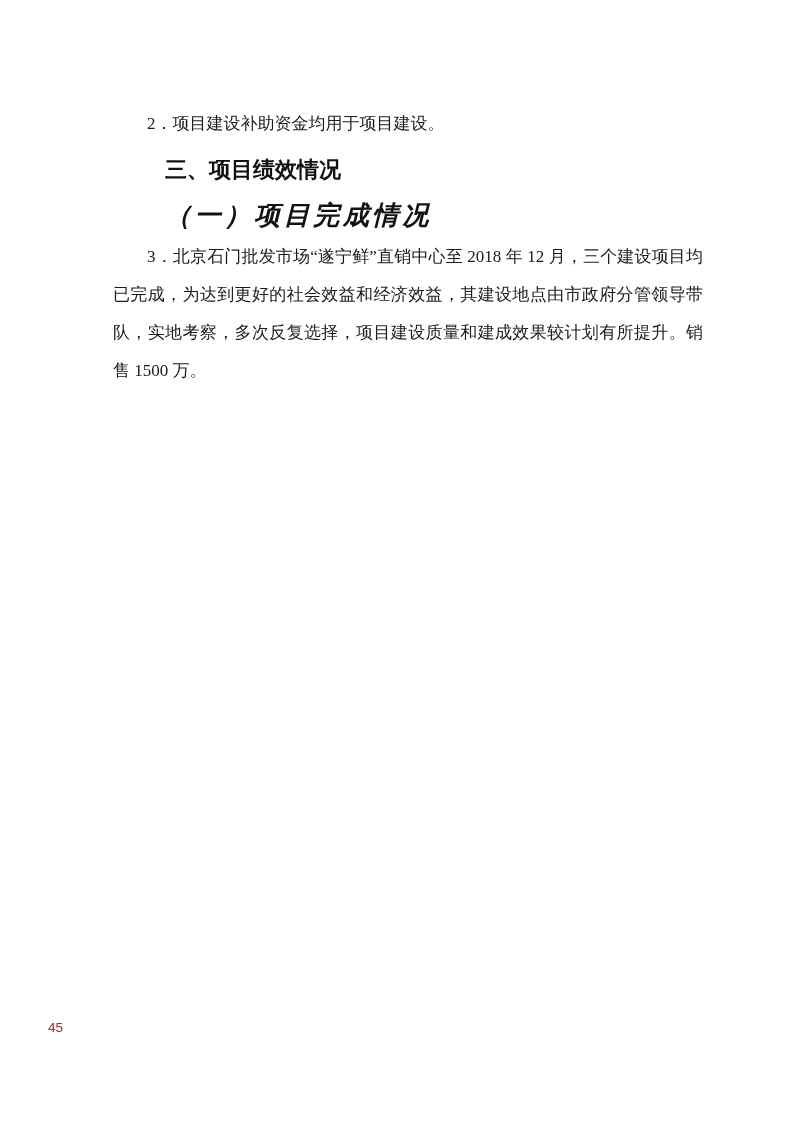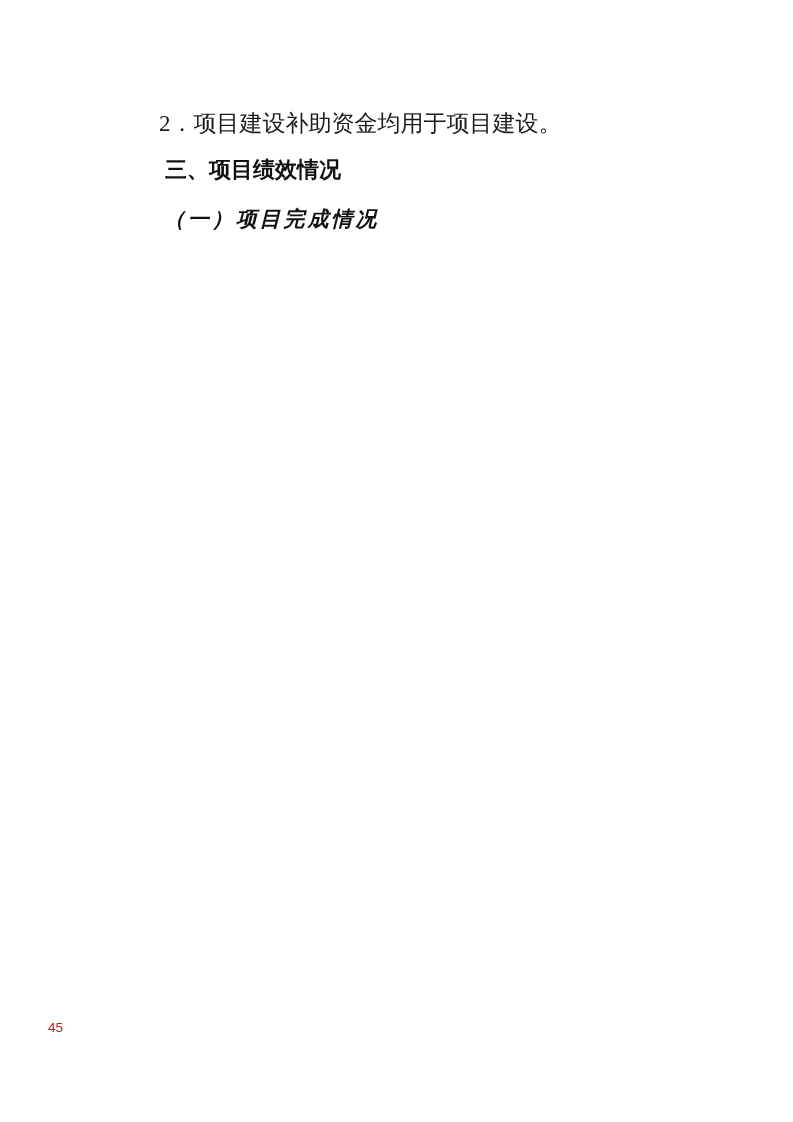--- a/index.html
+++ b/index.html
@@ -17,41 +17,41 @@
   }
   .content {
     position: absolute;
     left: 113px;
     top: 105px;
     width: 590px;
   }
   .para {
     margin: 0;
     font-family: "Liberation Serif", "DejaVu Serif", serif;
-    font-size: 23px;
+    font-size: 17px;
     line-height: 37.8px;
     text-align: justify;
     text-justify: inter-ideograph;
     text-indent: 2em;
     word-break: normal;
     color: #1b1b1b;
   }
   .h1 {
     margin: 8px;
     font-family: "Liberation Sans", "DejaVu Sans", sans-serif;
     font-size: 22px;
     font-weight: bold;
     line-height: 37.8px;
     text-indent: 2em;
     color: #111111;
   }
   .h2 {
-    margin: 12px;
+    margin: 4px;
     font-family: "Liberation Serif", "DejaVu Serif", serif;
-    font-size: 21px;
+    font-size: 26px;
     font-weight: bold;
     font-style: italic;
     letter-spacing: 0.14em;
     line-height: 37.8px;
     text-indent: 1.85em;
     color: #111111;
   }
   .page-number {
     position: absolute;
     top: 1020px;
@@ -65,16 +65,17 @@
   }
 </style>
 </head>
 <body>
 
 <div class="page">
   <div class="content">
     <p class="para">2．项目建设补助资金均用于项目建设。</p>
     <h2 class="h1">三、项目绩效情况</h2>
     <h3 class="h2">（一）项目完成情况</h3>
+    <p class="para">3．北京石门批发市场“遂宁鲜”直销中心至 2018 年 12 月，三个建设项目均已完成，为达到更好的社会效益和经济效益，其建设地点由市政府分管领导带队，实地考察，多次反复选择，项目建设质量和建成效果较计划有所提升。销售 1500 万。</p>
   </div>
 
   <div class="page-number">45</div>
 </div>
 
 </body></html>

